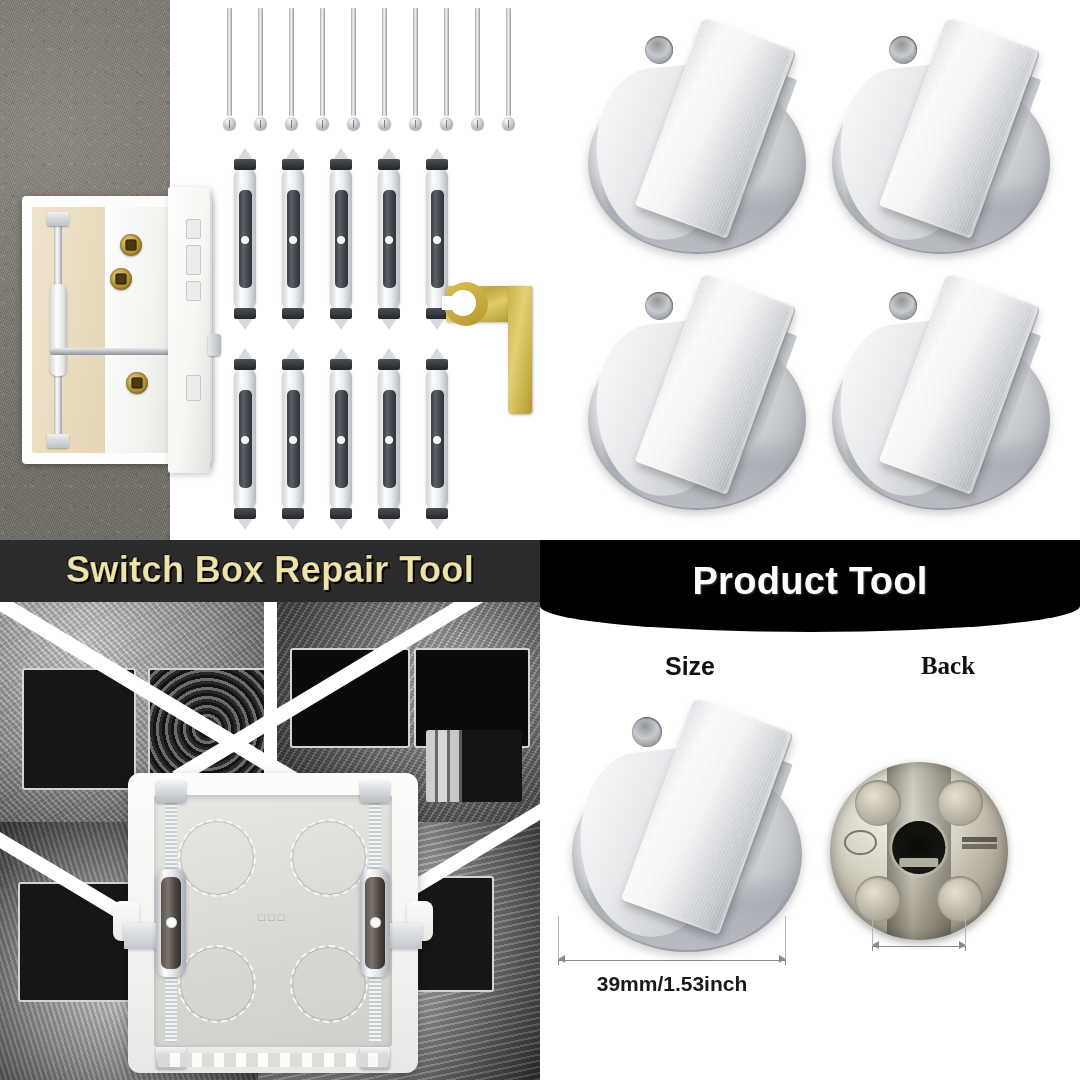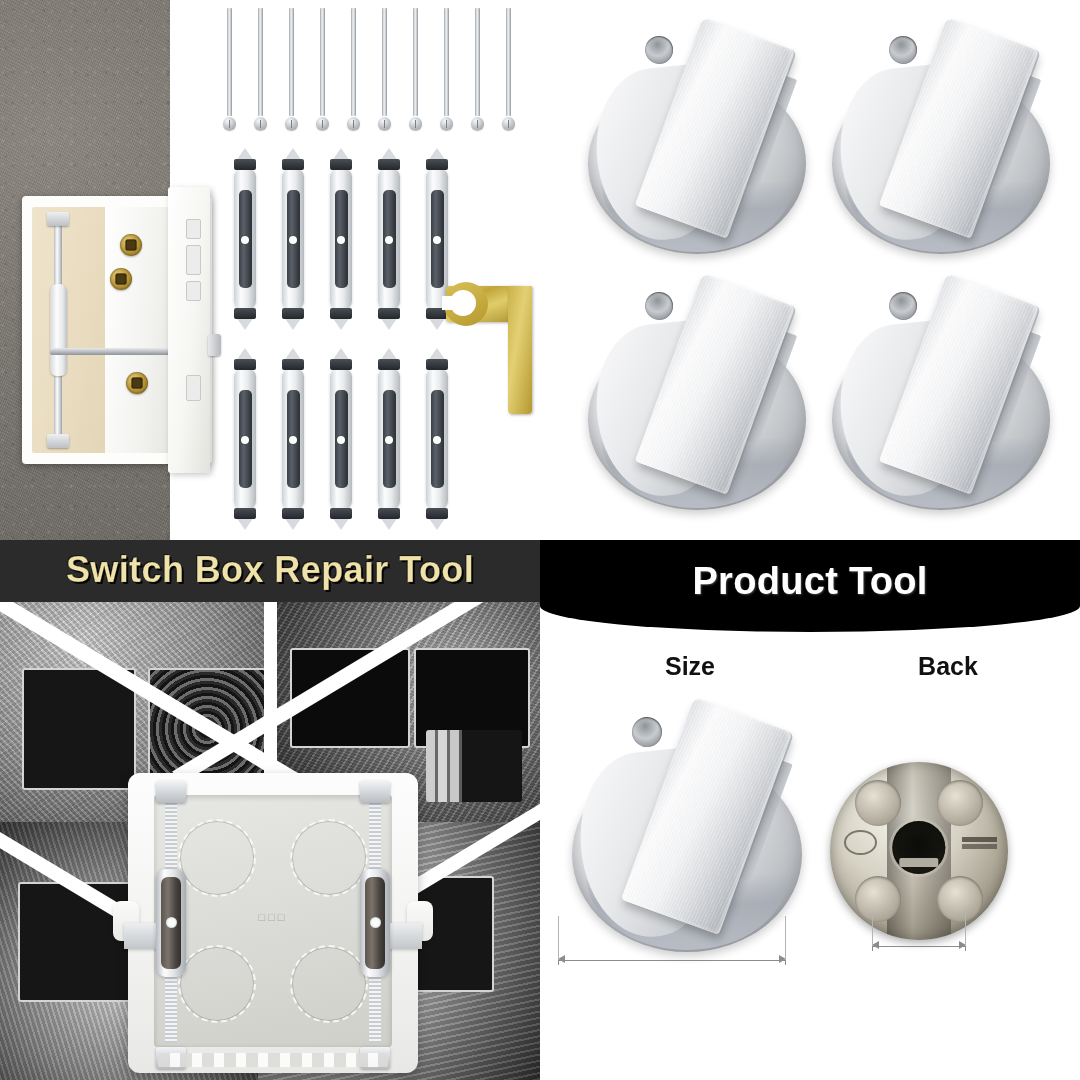--- a/index.html
+++ b/index.html
@@ -377,21 +377,21 @@
     font-family:"Liberation Sans Narrow","Liberation Sans",sans-serif;
     font-weight:bold;font-size:38px;color:#ffffff;letter-spacing:.3px;
     text-shadow:1px 1px 2px rgba(255,255,255,.25);
   }
   .size-label{
     position:absolute;text-align:center;
     font-family:"Liberation Sans Narrow","Liberation Sans",sans-serif;
     font-weight:bold;font-size:25px;color:#111;
   }
   #lbl-front{left:60px;top:112px;width:180px;}
-  #lbl-back{left:318px;top:112px;width:180px;}
+  #lbl-back{left:318px;top:112px;width:180px;font-family:Liberation Serif, serif;}
 
   #knob-front{position:absolute;left:32px;top:162px;width:230px;height:250px;}
   #knob-back{position:absolute;left:290px;top:222px;width:178px;height:178px;}
   .knob-back-face{
     position:absolute;inset:0;border-radius:50%;
     background:radial-gradient(circle at 38% 30%,#f3f1e9 0%,#d6d2c4 38%,#a39d8c 72%,#6e6a5e 100%);
     box-shadow:0 3px 9px rgba(0,0,0,.33), inset 0 0 14px rgba(0,0,0,.35);
     overflow:hidden;
   }
   .kb-band{
@@ -790,20 +790,21 @@
 
     <div class="dim" id="dim-front">
       <div class="line"></div>
       <div class="tick l"></div>
         <div class="tick r"></div>
       <div class="cap l"></div>
         <div class="cap r"></div>
       <div class="ext" style="left:0;top:-44px;height:44px;"></div>
       <div class="ext" style="right:0;top:-44px;height:44px;"></div>
     </div>
+    <div class="dim-text" id="dim-front-text">39mm/1.53inch</div>
 
     <div class="dim" id="dim-back">
       <div class="line"></div>
       <div class="tick l"></div>
         <div class="tick r"></div>
       <div class="cap l"></div>
         <div class="cap r"></div>
       <div class="ext" style="left:0;top:-34px;height:34px;"></div>
       <div class="ext" style="right:0;top:-34px;height:34px;"></div>
     </div>

